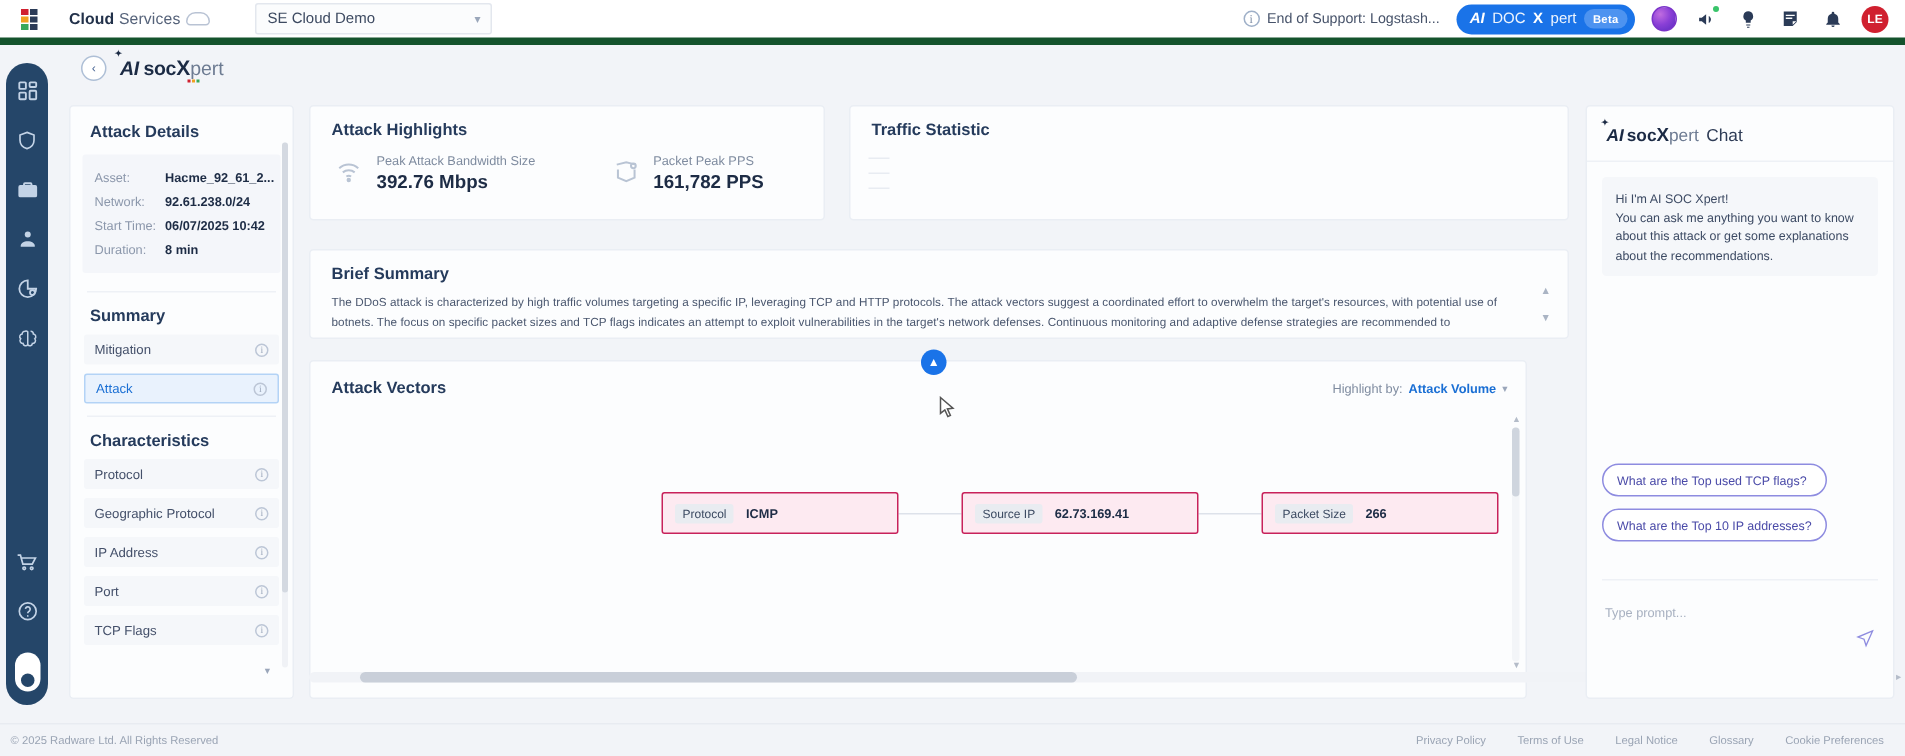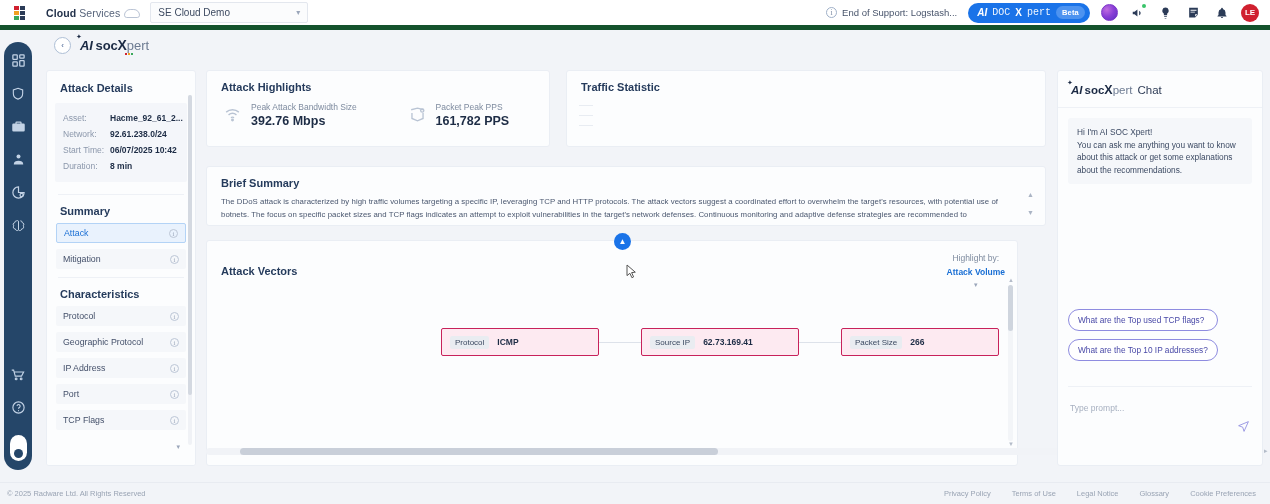--- a/index.html
+++ b/index.html
@@ -31,21 +31,21 @@
     margin-left: 14px; font-size: 10.5px; color: #22314a; letter-spacing: .1px;
     display: flex; align-items: baseline; gap: 3px;
   }
   .brand-cloud b { font-weight: 700; }
   .brand-cloud span.light { font-weight: 400; color: #56637a; }
   .cloud-puff {
     width: 16px; height: 9px; border: 1.2px solid #b9c3d4; border-radius: 9px 9px 4px 4px;
     margin-left: 1px; position: relative; top: 1px;
   }
   .tenant-select {
-    margin-left: 10px; width: 158px; height: 21px;
+    margin-left: 30px; width: 158px; height: 21px;
     border: 1px solid #e3e7ee; border-radius: 2px; background: #fbfcfd;
     display: flex; align-items: center; padding: 0 7px;
     font-size: 10px; color: #3d4a61;
   }
   .tenant-select .chev { margin-left: auto; color: #9aa6ba; font-size: 8px; }
   .topbar-right {
     margin-left: auto; display: flex; align-items: center; gap: 11px; padding-right: 11px;
   }
   .eos-note {
     display: flex; align-items: center; gap: 5px;
@@ -55,21 +55,21 @@
   .info-circle {
     width: 11px; height: 11px; border-radius: 50%; border: 1px solid #9fb0c8;
     color: #7f8ea6; font-size: 8px; line-height: 9px; text-align: center;
     font-family: "Liberation Serif", serif;
   }
   .docx-pill {
     display: flex; align-items: center; gap: 5px;
     background: #1a73e8; border-radius: 11px; height: 20px; padding: 0 5px 0 9px;
     color: #fff; font-size: 10px; font-weight: 700;
   }
-  .docx-pill .lt { font-weight: 400; opacity: .92; font-family: Liberation Mono, monospace; }
+  .docx-pill .lt { font-weight: 400; opacity: .92; }
   .docx-pill .beta {
     background: #4d93f0; border-radius: 8px; font-size: 7.5px; padding: 2px 6px;
     font-weight: 700; letter-spacing: .2px;
   }
   .ic-btn {
     width: 17px; height: 17px; display: flex; align-items: center; justify-content: center;
     color: #2b3b57; position: relative;
   }
   .orb {
     width: 17px; height: 17px; border-radius: 50%;
@@ -203,21 +203,21 @@
     padding: 6px 34px 0 14px; letter-spacing: .05px;
   }
   .bs-arrows {
     position: absolute; right: 11px; top: 24px;
     display: flex; flex-direction: column; gap: 11px; color: #aab4c4; font-size: 7px;
   }
 
   #vectors { left: 206px; top: 240px; width: 812px; height: 226px; overflow: hidden; }
   .vec-head { display: flex; align-items: center; padding: 12px 12px 0 14px; }
   .vec-head .card-title { padding: 0; }
-  .hl-by { margin-left: auto; font-size: 8.5px; color: #7e8b9f; display: flex; gap: 4px; align-items: center; flex-direction: column; }
+  .hl-by { margin-left: auto; font-size: 8.5px; color: #7e8b9f; display: flex; gap: 4px; align-items: center; }
   .hl-by b { color: #1a6fd4; font-weight: 700; }
   .hl-by .chev { color: #9aa6ba; font-size: 7px; }
 
   .vec-canvas { position: absolute; left: 0; top: 36px; width: 812px; height: 172px; }
   .node {
     position: absolute; height: 28px; background: #fdeaf1;
     border: 1.6px solid #c8225b; border-radius: 2px;
     display: flex; align-items: center; padding: 0 8px; gap: 8px;
   }
   .node .tag {
@@ -442,26 +442,26 @@
       <span class="kv-k">Start Time:</span>
       <span class="kv-v">06/07/2025 10:42</span>
     </div>
     <div class="kv-row">
       <span class="kv-k">Duration:</span>
       <span class="kv-v">8 min</span>
     </div>
   </div>
   <div class="lp-sep"></div>
   <div class="lp-sub">Summary</div>
+  <div class="lp-item">
+    <span>Mitigation</span>
+    <span class="i-ic">i</span>
+  </div>
   <div class="lp-item active">
     <span>Attack</span>
-    <span class="i-ic">i</span>
-  </div>
-  <div class="lp-item">
-    <span>Mitigation</span>
     <span class="i-ic">i</span>
   </div>
   <div class="lp-sep" style="margin-top:8px"></div>
   <div class="lp-sub">Characteristics</div>
   <div class="lp-item">
     <span>Protocol</span>
     <span class="i-ic">i</span>
   </div>
   <div class="lp-item">
     <span>Geographic Protocol</span>

